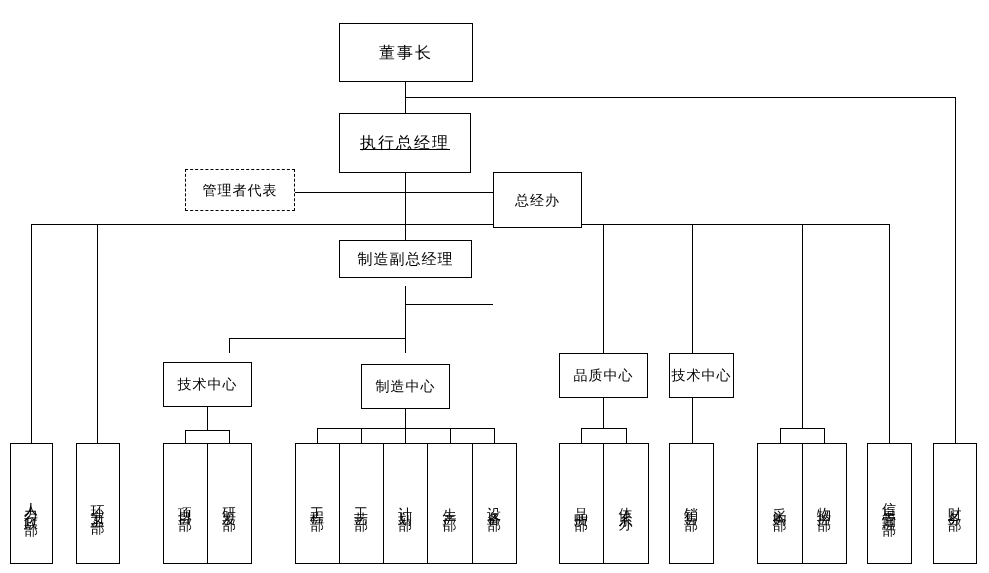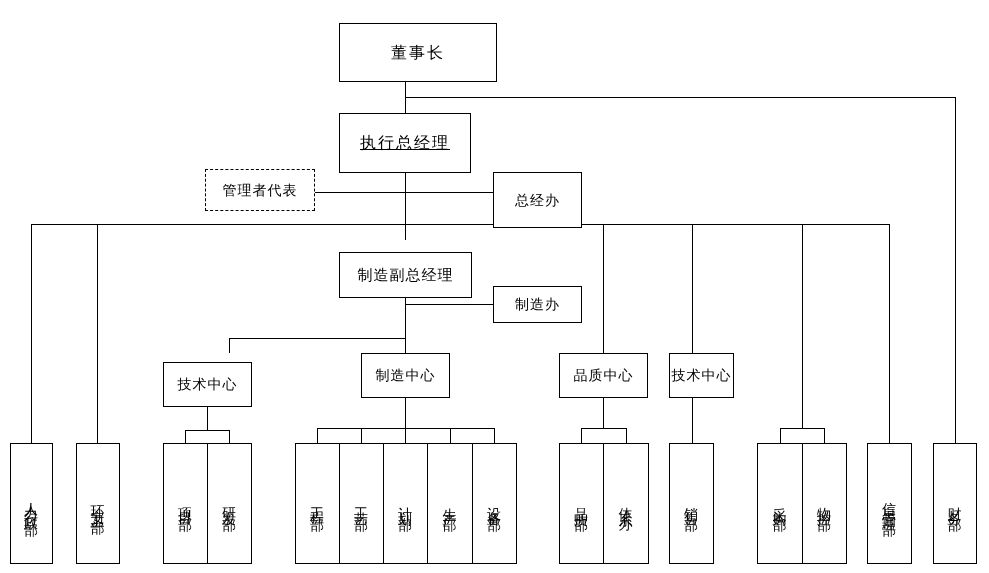--- a/index.html
+++ b/index.html
@@ -20,21 +20,21 @@
     display: flex;
     align-items: center;
     justify-content: center;
     text-align: center;
     z-index: 2;
     font-size: 14px;
     line-height: 1.2;
     letter-spacing: 1px;
     white-space: nowrap;
   }
-  .box.dashed { border-style: dashed; margin-left: 20px; }
+  .box.dashed { border-style: dashed; }
   .box.lg { font-size: 16px; letter-spacing: 2px; }
   .box.md { font-size: 15px; letter-spacing: 1px; }
   .vbox {
     writing-mode: vertical-rl;
     text-orientation: upright;
     letter-spacing: 5px;
     white-space: normal;
     line-height: 1;
   }
   .hline, .vline { position: absolute; background: #000000; z-index: 1; }
@@ -88,49 +88,46 @@
   <div class="hline" style="left:581px; top:428px; width:45px;"></div>
   <div class="vline" style="left:581px; top:428px; height:15px;"></div>
   <div class="vline" style="left:626px; top:428px; height:15px;"></div>
 
   <div class="vline" style="left:692px; top:398px; height:45px;"></div>
 
   <div class="hline" style="left:780px; top:428px; width:45px;"></div>
   <div class="vline" style="left:780px; top:428px; height:15px;"></div>
   <div class="vline" style="left:824px; top:428px; height:15px;"></div>
 
-  <div class="box lg" style="left:339px; top:23px; width:158px; height:59px;">
+  <div class="box lg" style="left:339px; top:23px; width:134px; height:59px;">
       <span>董事长</span>
     </div>
 
   <div class="box lg" style="left:339px; top:113px; width:132px; height:60px;text-decoration:underline;">
       <span>执行总经理</span>
     </div>
 
   <div class="box dashed" style="left:185px; top:169px; width:110px; height:42px;">
       <span>管理者代表</span>
     </div>
 
   <div class="box" style="left:493px; top:172px; width:89px; height:56px;">
       <span>总经办</span>
     </div>
 
-  <div class="box md" style="left:339px; top:252px; width:133px; height:46px;">
+  <div class="box md" style="left:339px; top:240px; width:133px; height:38px;">
       <span>制造副总经理</span>
     </div>
 
-  <div class="box" style="left:493px; top:286px; width:89px; height:37px;">
-      <span>制造办</span>
-    </div>
 
   <div class="box" style="left:163px; top:362px; width:89px; height:45px;">
       <span>技术中心</span>
     </div>
 
-  <div class="box" style="left:361px; top:353px; width:89px; height:45px;">
+  <div class="box" style="left:361px; top:364px; width:89px; height:45px;">
       <span>制造中心</span>
     </div>
 
   <div class="box" style="left:559px; top:353px; width:89px; height:45px;">
       <span>品质中心</span>
     </div>
 
   <div class="box" style="left:669px; top:353px; width:65px; height:45px;">
       <span>技术中心</span>
     </div>

